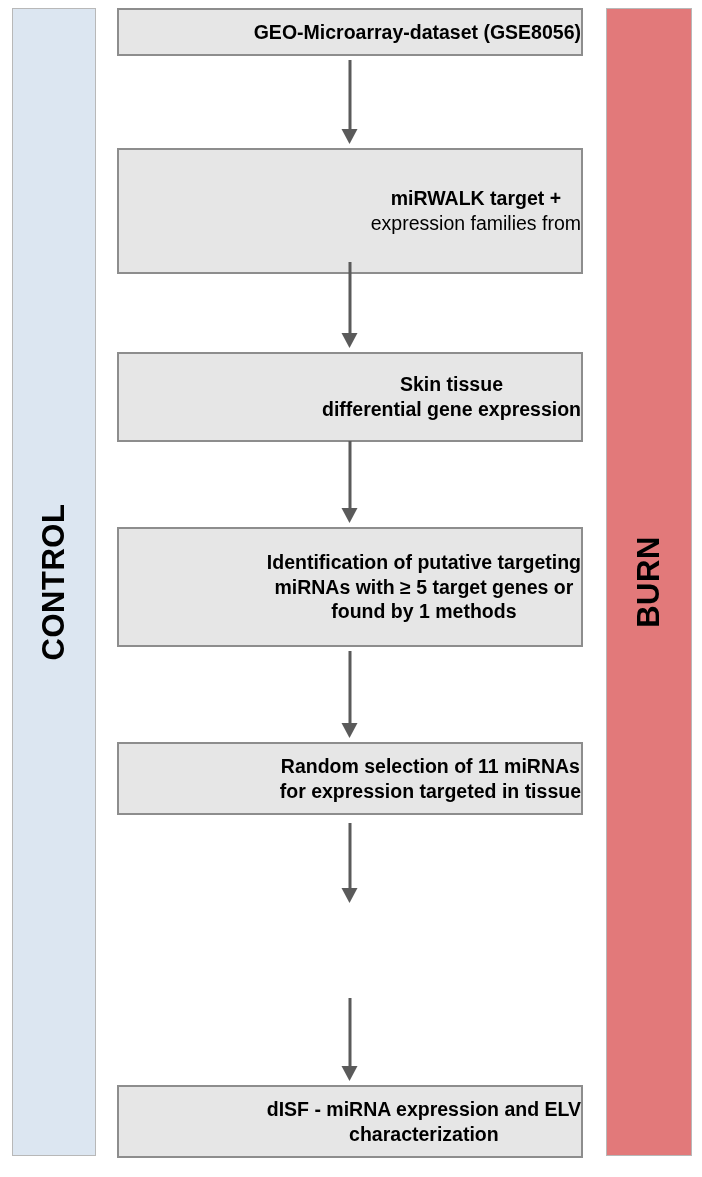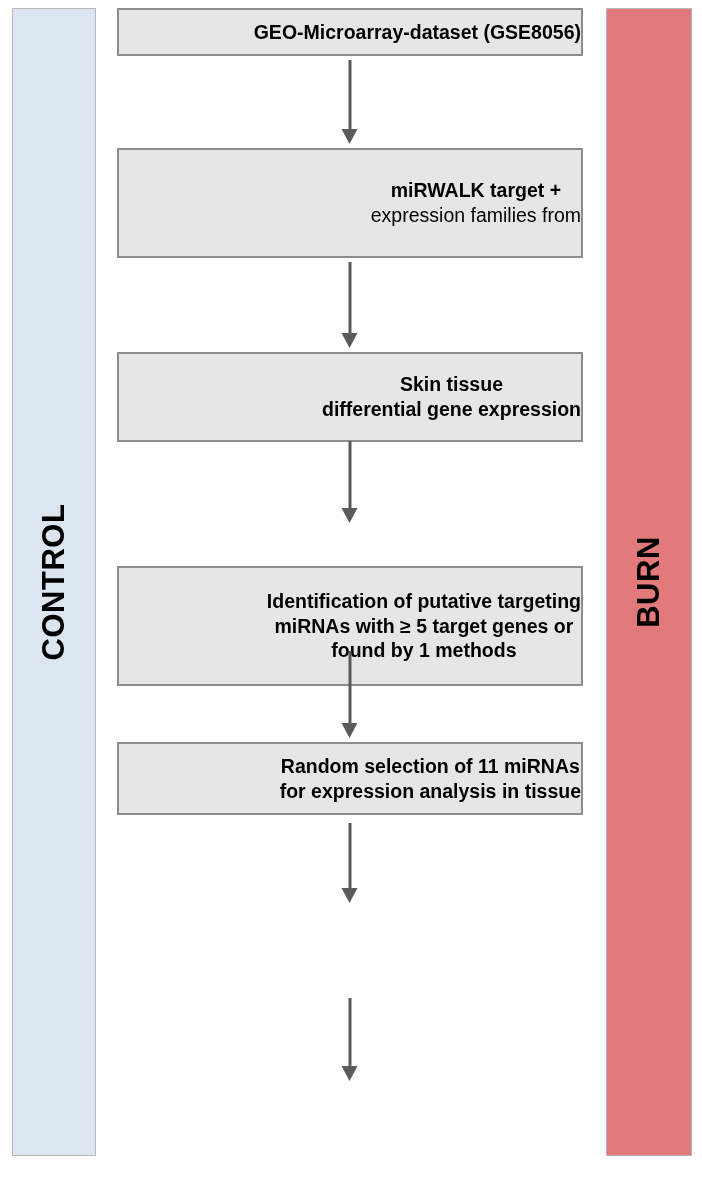--- a/index.html
+++ b/index.html
@@ -115,43 +115,49 @@
   <div class="group-bar" id="bar-burn" style="background: rgb(226, 121, 122);">
     <span class="group-label">BURN</span>
   </div>
 
   <div id="flow">
       <div class="node" style="top: 0px; height: 48px;">
         <div>
           <span class="line">GEO-Microarray-dataset (GSE8056)</span>
         </div>
       </div>
-      <div class="node" style="top: 140px; height: 110px;">
+      <div class="node" style="top: 140px; height: 126px;">
         <div>
           <span class="line">miRWALK target +</span>
           <span class="line regular">expression families from</span>
         </div>
       </div>
       <div class="node" style="top: 344px; height: 90px;">
         <div>
           <span class="line">Skin tissue</span>
           <span class="line">differential gene expression</span>
         </div>
       </div>
-      <div class="node" style="top: 519px; height: 120px; margin-top: 39px;">
+      <div class="node" style="top: 519px; height: 120px;">
         <div>
           <span class="line">Identification of putative targeting</span>
           <span class="line">miRNAs with ≥ 5 target genes or</span>
           <span class="line">found by 1 methods</span>
         </div>
       </div>
       <div class="node" style="top: 734px; height: 73px;">
         <div>
           <span class="line">Random selection of 11 miRNAs</span>
-          <span class="line">for expression analysis in tissue</span>
+          <span class="line">for expression targeted in tissue</span>
+        </div>
+      </div>
+      <div class="node" style="top: 1077px; height: 73px;">
+        <div>
+          <span class="line">dISF - miRNA expression and ELV</span>
+          <span class="line">characterization</span>
         </div>
       </div>
       <div class="connector" style="top: 52px; height: 84px;">
         <div class="stem" style="height: 70px; background: rgb(90, 90, 90);"></div>
         <div class="head" style="border-top-color: rgb(90, 90, 90);"></div>
       </div>
       <div class="connector" style="top: 254px; height: 86px;">
         <div class="stem" style="height: 72px; background: rgb(90, 90, 90);"></div>
         <div class="head" style="border-top-color: rgb(90, 90, 90);"></div>
       </div>

